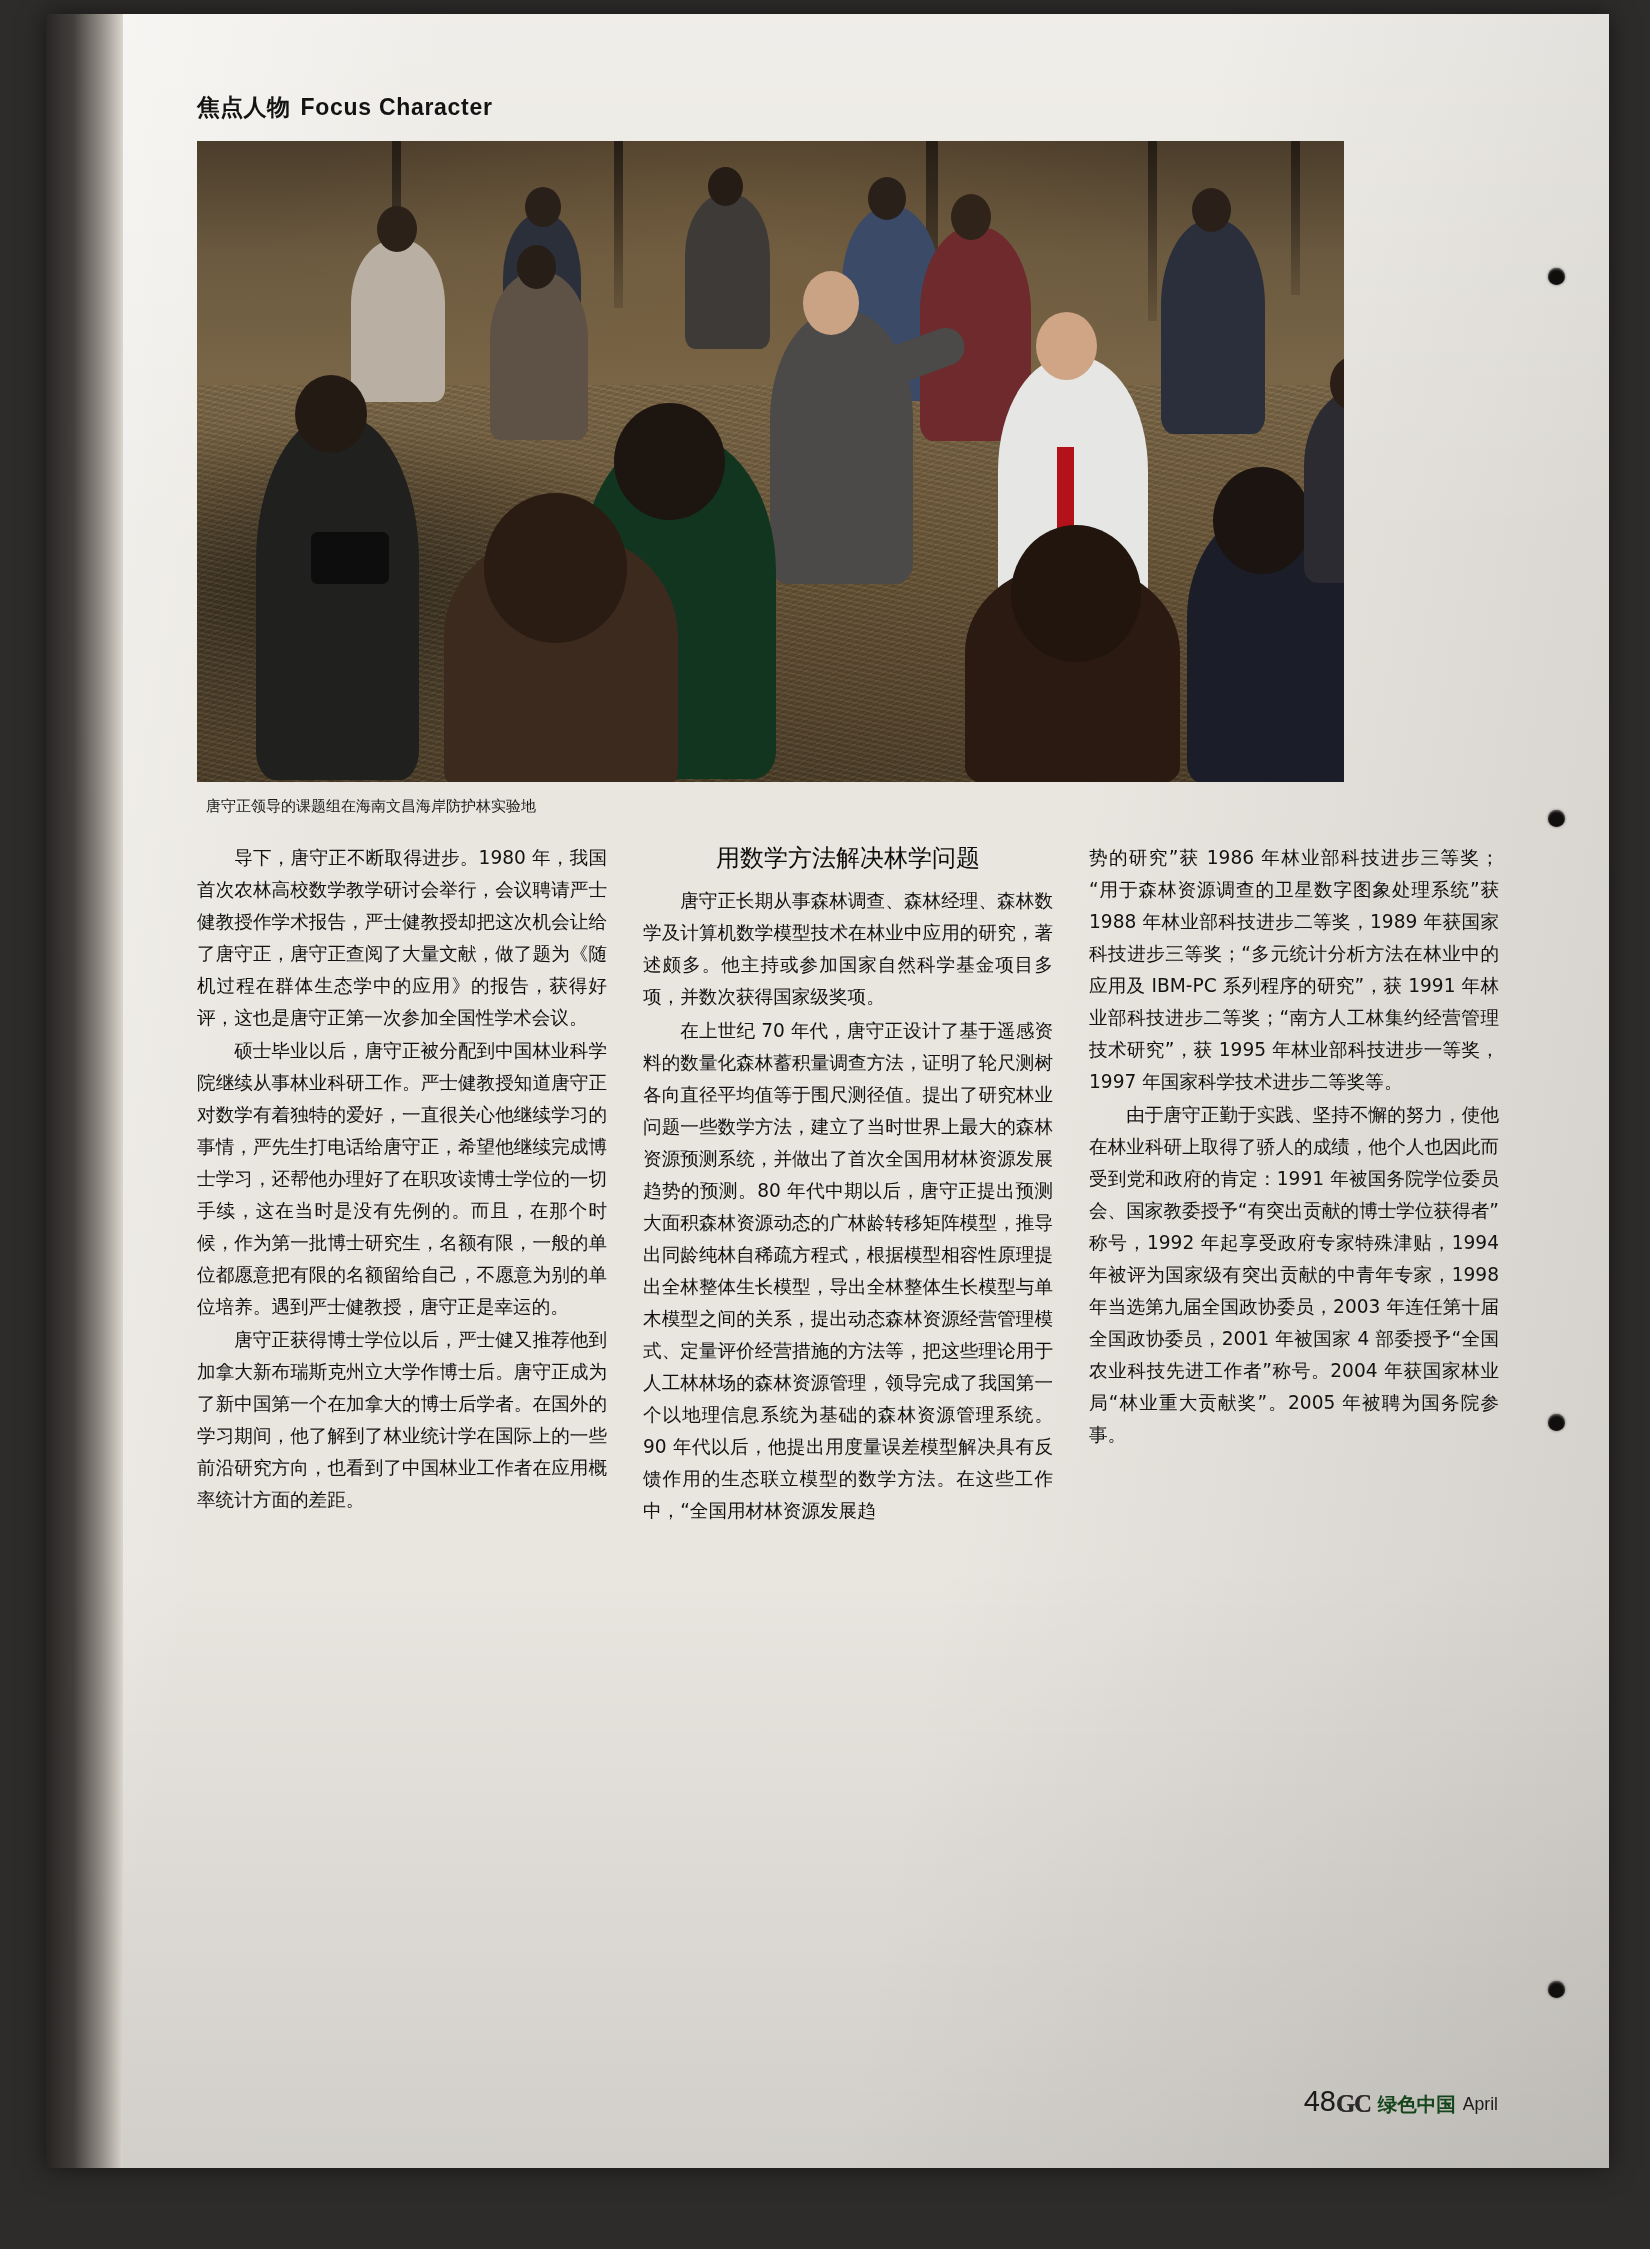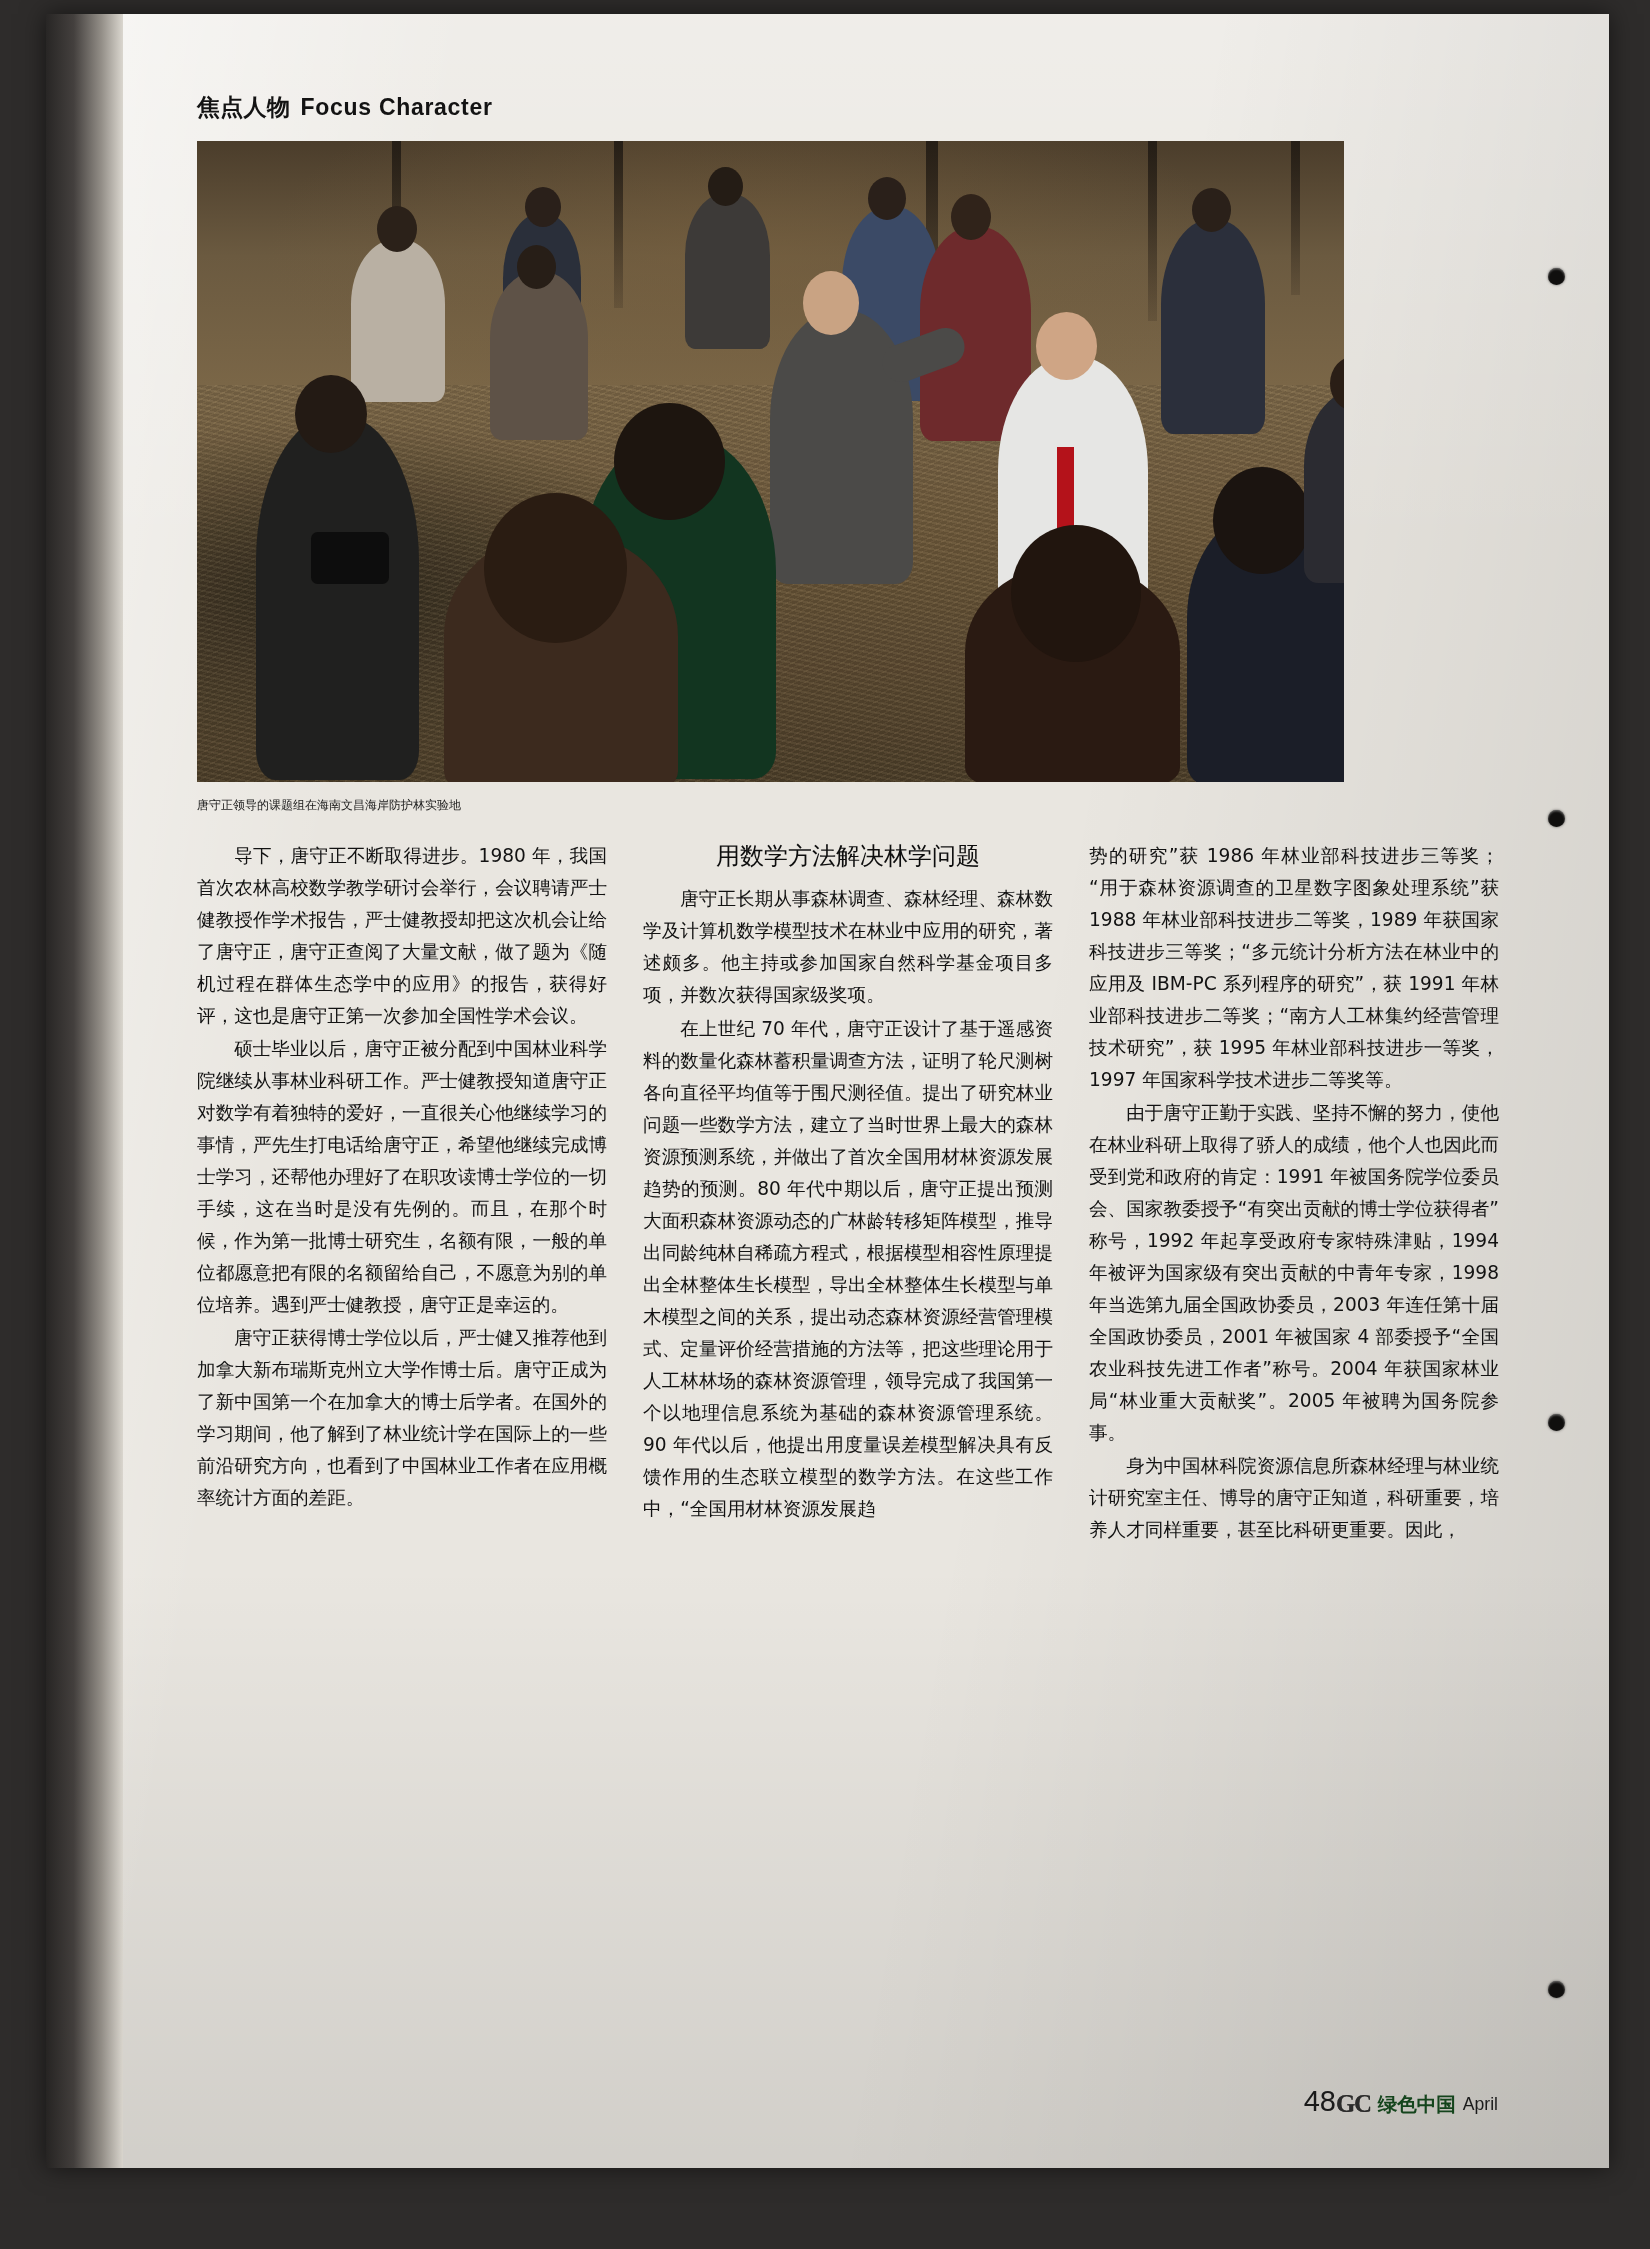--- a/index.html
+++ b/index.html
@@ -112,23 +112,24 @@
   
   .p {
     position: absolute;
     border-radius: 48% 48% 12% 12% / 40% 40% 8% 8%;
   }
   .head { position:absolute; border-radius:50%; }
 
   
   .caption {
     margin-top: 14.3px;
-    font-size: 12px;
+    font-size: 15px;
     color: #1a1a1a;
     font-family: Liberation Mono, monospace;
+    margin-left: 9px;
   }
 
   
   .columns {
     display: flex;
     gap: 36px;
     margin-top: 26px;
     width: 1302px;
   }
   .col { width: 410px; }
@@ -280,21 +281,20 @@
 
       <div class="col col-mid">
         <div class="section-title">用数学方法解决林学问题</div>
         <p>唐守正长期从事森林调查、森林经理、森林数学及计算机数学模型技术在林业中应用的研究，著述颇多。他主持或参加国家自然科学基金项目多项，并数次获得国家级奖项。</p>
         <p>在上世纪 70 年代，唐守正设计了基于遥感资料的数量化森林蓄积量调查方法，证明了轮尺测树各向直径平均值等于围尺测径值。提出了研究林业问题一些数学方法，建立了当时世界上最大的森林资源预测系统，并做出了首次全国用材林资源发展趋势的预测。80 年代中期以后，唐守正提出预测大面积森林资源动态的广林龄转移矩阵模型，推导出同龄纯林自稀疏方程式，根据模型相容性原理提出全林整体生长模型，导出全林整体生长模型与单木模型之间的关系，提出动态森林资源经营管理模式、定量评价经营措施的方法等，把这些理论用于人工林林场的森林资源管理，领导完成了我国第一个以地理信息系统为基础的森林资源管理系统。90 年代以后，他提出用度量误差模型解决具有反馈作用的生态联立模型的数学方法。在这些工作中，“全国用材林资源发展趋</p>
       </div>
 
       <div class="col">
         <p class="noindent">势的研究”获 1986 年林业部科技进步三等奖；“用于森林资源调查的卫星数字图象处理系统”获 1988 年林业部科技进步二等奖，1989 年获国家科技进步三等奖；“多元统计分析方法在林业中的应用及 IBM-PC 系列程序的研究”，获 1991 年林业部科技进步二等奖；“南方人工林集约经营管理技术研究”，获 1995 年林业部科技进步一等奖，1997 年国家科学技术进步二等奖等。</p>
         <p>由于唐守正勤于实践、坚持不懈的努力，使他在林业科研上取得了骄人的成绩，他个人也因此而受到党和政府的肯定：1991 年被国务院学位委员会、国家教委授予“有突出贡献的博士学位获得者”称号，1992 年起享受政府专家特殊津贴，1994 年被评为国家级有突出贡献的中青年专家，1998 年当选第九届全国政协委员，2003 年连任第十届全国政协委员，2001 年被国家 4 部委授予“全国农业科技先进工作者”称号。2004 年获国家林业局“林业重大贡献奖”。2005 年被聘为国务院参事。</p>
-        <p>身为中国林科院资源信息所森林经理与林业统计研究室主任、博导的唐守正知道，科研重要，培养人才同样重要，甚至比科研更重要。因此，</p>
       </div>
 
     </div>
   </div>
 
   <div class="footer">
     <div class="folio">48</div>
     <div class="brand">
       <span class="gc">GC</span>
       <span class="cn">绿色中国</span>

